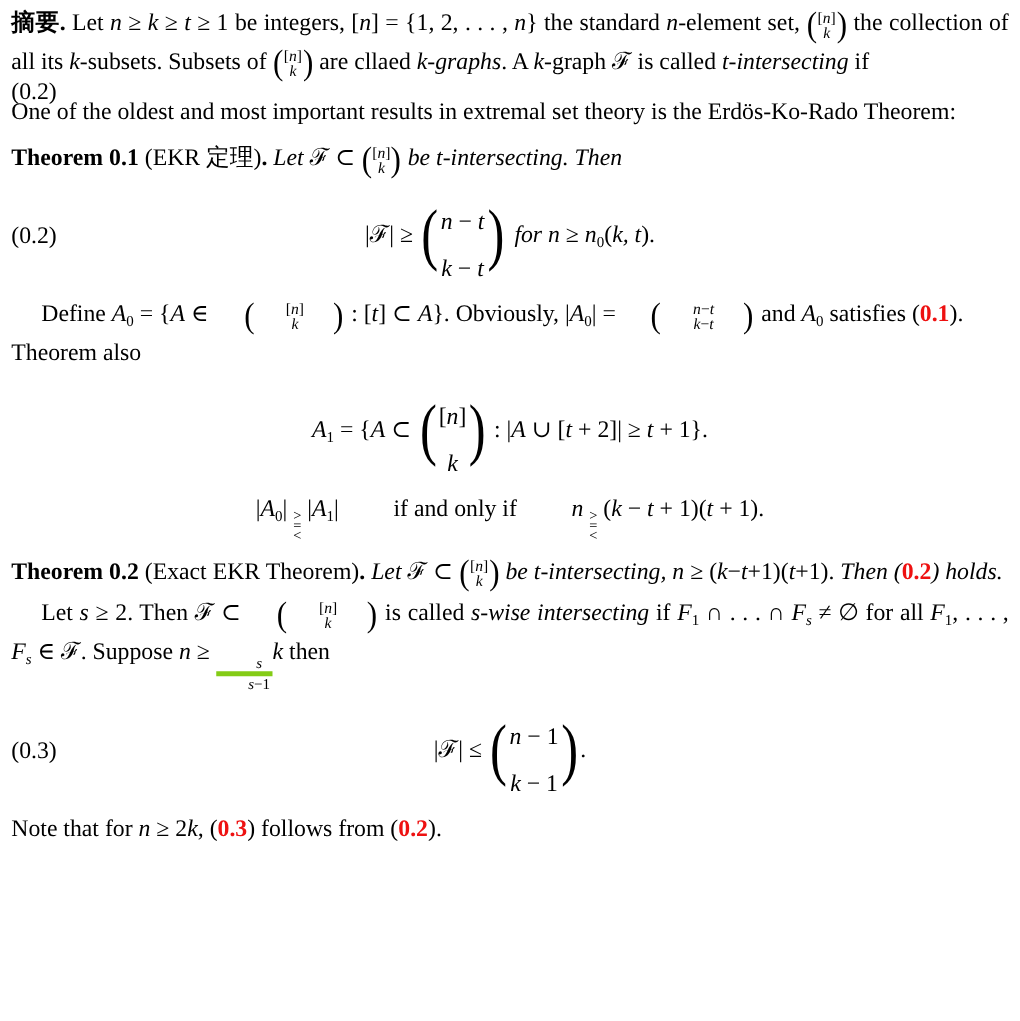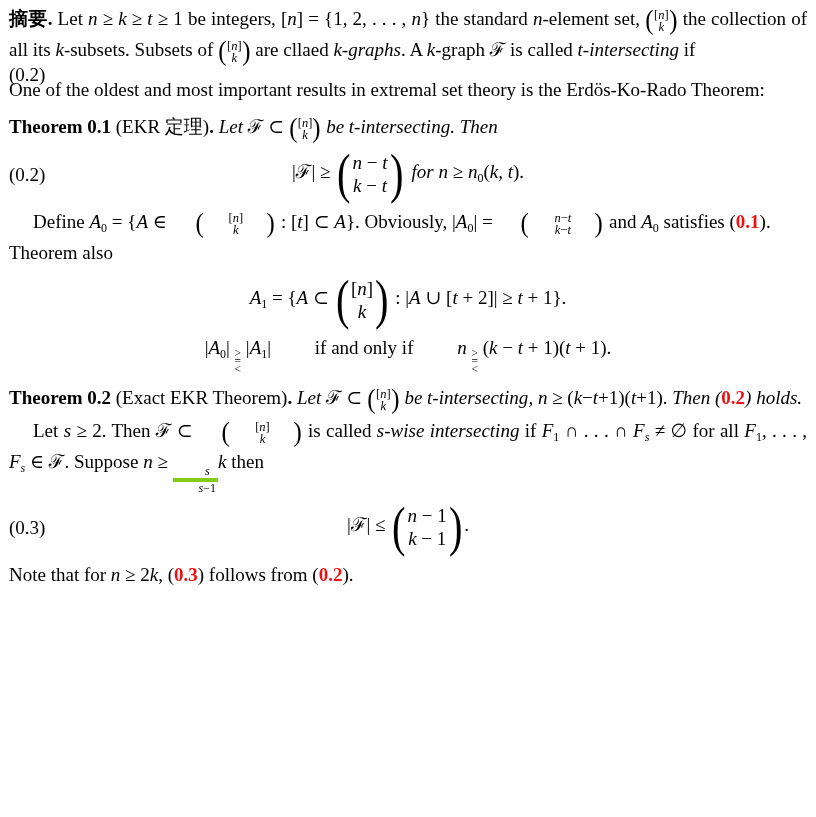--- a/index.html
+++ b/index.html
@@ -38,21 +38,21 @@
 
   .binom { display: inline-flex; align-items: center; vertical-align: middle; }
   .binom .bcol { display: inline-flex; flex-direction: column; align-items: center; }
   .binom .brow { display: block; text-align: center; white-space: pre; }
   .binom .paren { display: inline-block; line-height: 0.85; font-weight: normal; }
 
   .binom.bi .paren { font-size: 27px; transform: scale(0.92, 1.05); }
   .binom.bi .brow  { font-size: 12.5px; line-height: 12px; }
 
   .binom.bd .paren { font-size: 52px; transform: scale(0.78, 1.06); }
-  .binom.bd .brow  { font-size: 19px; line-height: 23px; }
+  .binom.bd .brow  { font-size: 19px; line-height: 23px; margin-top: 15px; }
 
   .frac {
     display: inline-flex; flex-direction: column; align-items: center;
     font-size: 12px; line-height: 13px; vertical-align: -7px;
   }
   .frac .fbot { border-top: 4px solid #84cc16; padding: 0 2px; }
 
   .gel {
     display: inline-flex; flex-direction: column; align-items: center;
     font-size: 11.5px; line-height: 8px; vertical-align: -3px;

